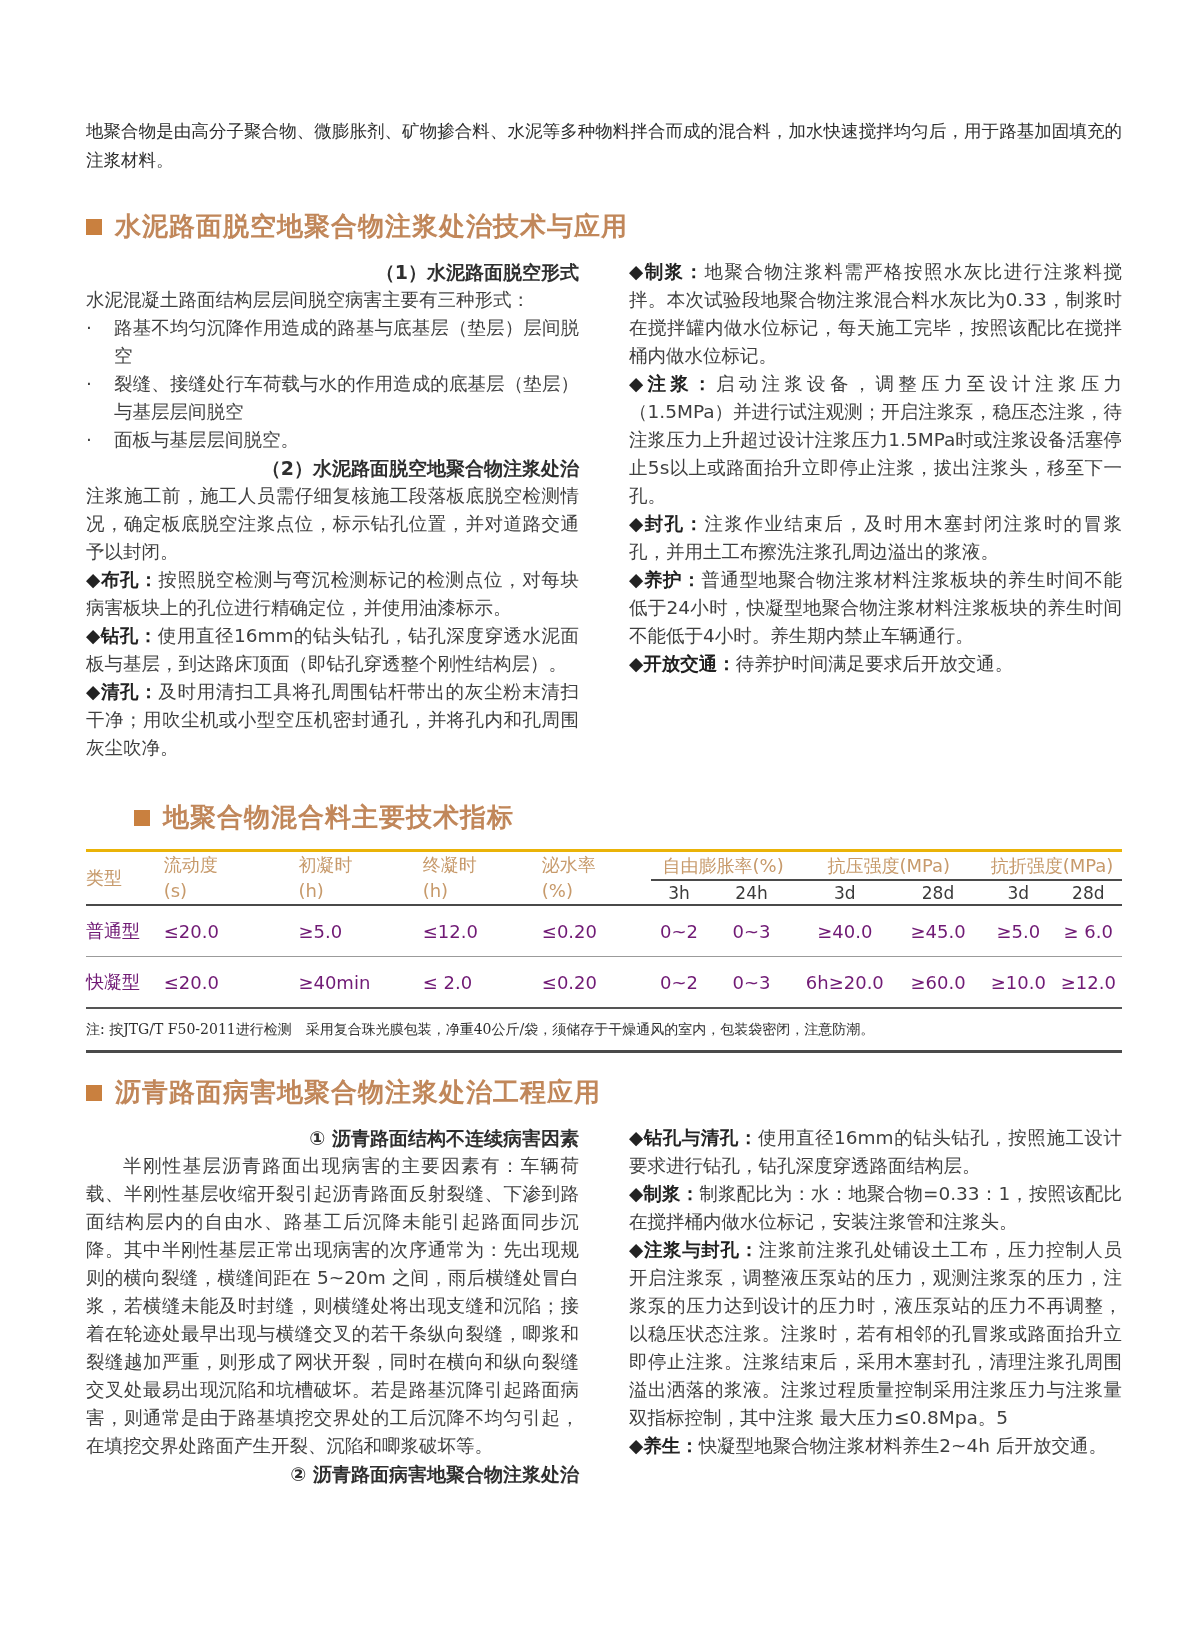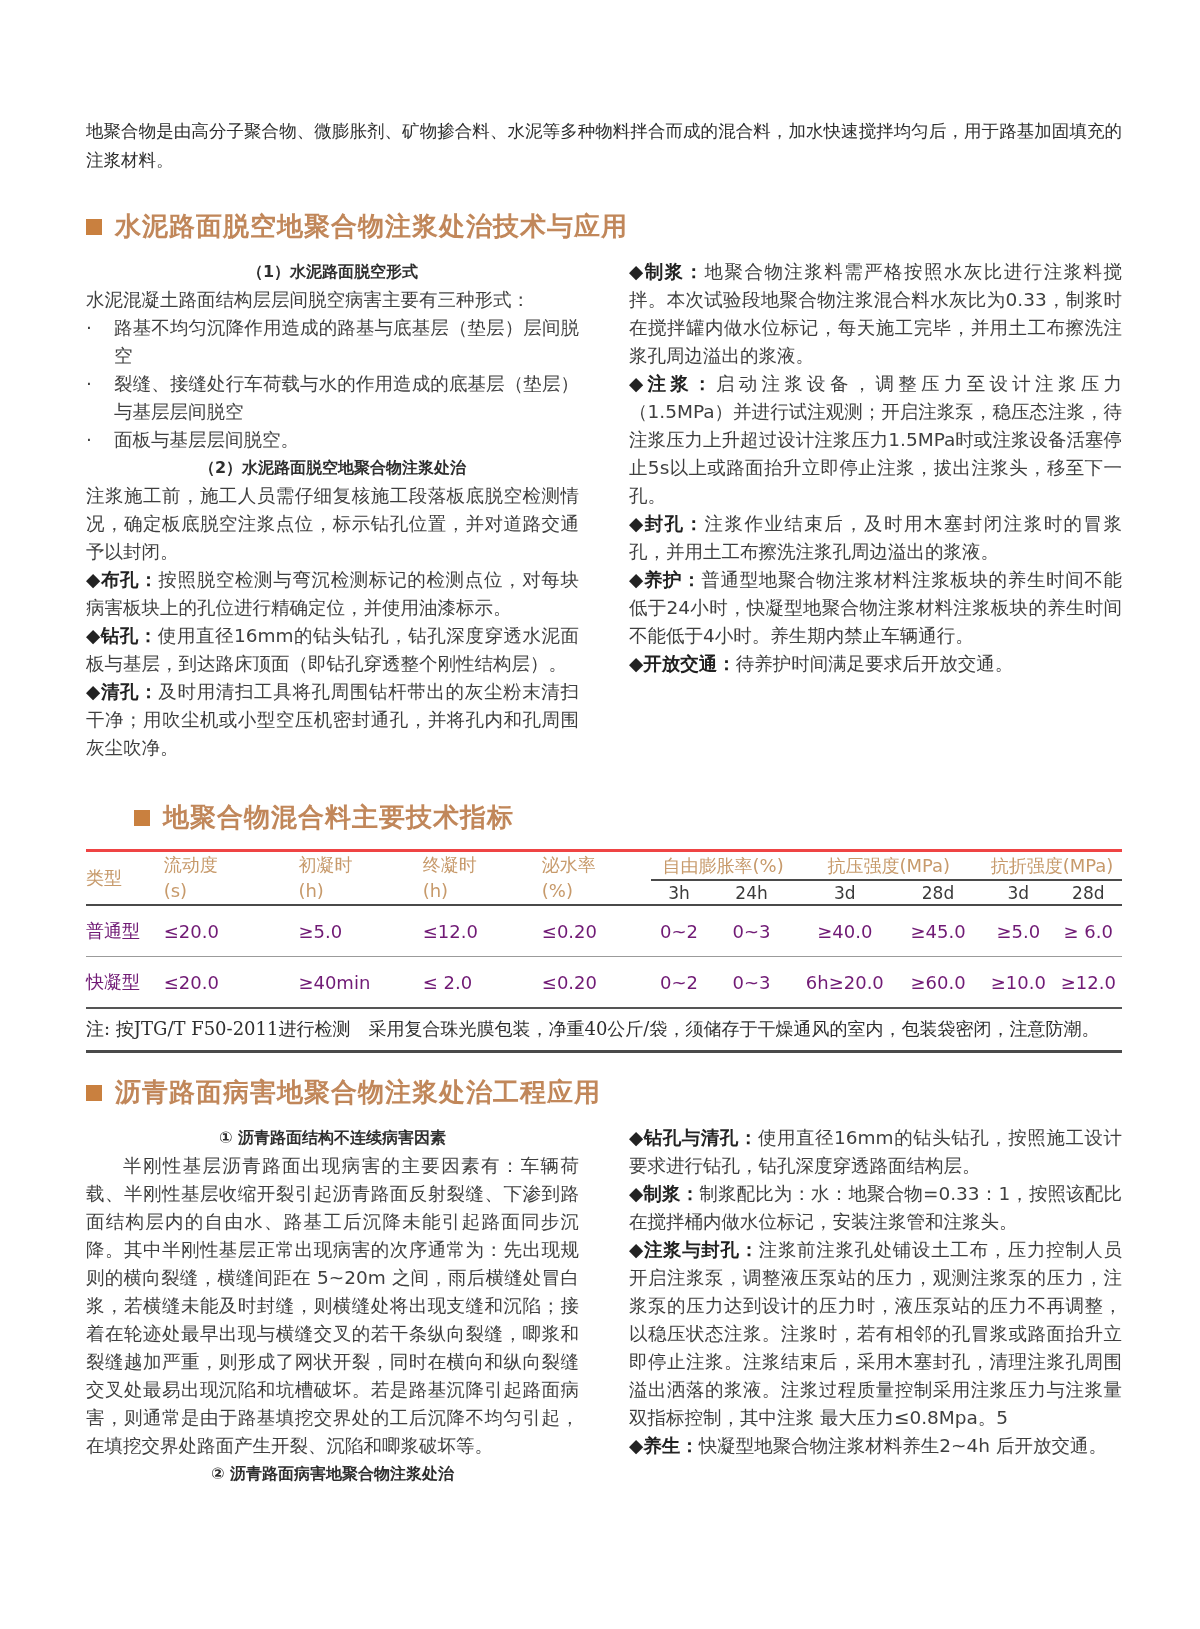--- a/index.html
+++ b/index.html
@@ -26,46 +26,46 @@
   }
   .st-1 { margin-top:34px; }
   .st-2 { margin-top:38px;padding-left:48px; }
   .st-3 { margin-top:22px; }
   .sq { width:16px; height:16px; background:#c9803f; flex:0 0 auto; }
 
   
   .cols { display:flex; gap:50px; margin-top:14px; }
   .col { flex:1 1 0; font-size:18.5px; line-height:28px; text-align:justify; color:#3f3f3f; }
   .col p { margin:0; }
-  .h3 { font-weight:bold; font-size:16px; color:#2f2f2f; text-align:center; }
+  .h3 { font-weight:bold; font-size:19px; color:#2f2f2f; text-align:right; }
   .bullet-p { padding-left:28px; text-indent:-28px; }
   .bullet-p .marker { display:inline-block; width:28px; text-indent:0; }
   .lead-p .lead { color:#222; }
   .indent { text-indent:2em; }
 
   
   .tbl-wrap { margin-top:14px; }
-  table.spec-table { width:100%; border-collapse:collapse; border-top:3px solid #ef4444; }
+  table.spec-table { width:100%; border-collapse:collapse; border-top:3px solid #eab308; }
   table.spec-table th, table.spec-table td { font-weight:normal; padding:0; }
   .c-head { text-align:left; color:#c79a6b; font-size:18px; vertical-align:middle;
             border-bottom:2px solid #4a4a4a; padding:10px 0 8px 0; }
   .c-head .hl, .c-head .hu { display:block; line-height:26px; }
   .g-head { color:#c79a6b; font-size:18px; text-align:center;
             padding:14px 0 8px 0; border-bottom:2px solid #4a4a4a; }
   .s-head { color:#3a3a3a; font-size:17px; text-align:center;
             padding:8px 0 10px 0; border-bottom:2px solid #4a4a4a;margin-top:36px; }
   td.row-type { color:#c79a6b; font-size:18px; text-align:left; }
   table.spec-table tbody td { font-size:18px; color:#701a75; height:50px; }
   table.spec-table tbody tr.r1 td { border-bottom:1px solid #9b9b9b; }
   table.spec-table tbody tr.r2 td { border-bottom:2px solid #555555; }
   td.v { text-align:left; }
   td.vc { text-align:center; }
   .table-note {
     font-family:"DejaVu Serif","Liberation Serif",serif;
-    font-size:18px; color:#2e2e2e; line-height:22px;
+    font-size:14px; color:#2e2e2e; line-height:22px;
     padding:9px 0 10px 0; border-bottom:3px solid #4a4a4a;
     white-space:nowrap;
   }
 </style>
 </head>
 <body>
 
 <div class="page">
 
   <p class="intro">地聚合物是由高分子聚合物、微膨胀剂、矿物掺合料、水泥等多种物料拌合而成的混合料，加水快速搅拌均匀后，用于路基加固填充的注浆材料。</p>
@@ -82,21 +82,21 @@
       <p class="bullet-p"><span class="marker">·</span><span>路基不均匀沉降作用造成的路基与底基层（垫层）层间脱空</span></p>
       <p class="bullet-p"><span class="marker">·</span><span>裂缝、接缝处行车荷载与水的作用造成的底基层（垫层）与基层层间脱空</span></p>
       <p class="bullet-p"><span class="marker">·</span><span>面板与基层层间脱空。</span></p>
       <p class="h3">（2）水泥路面脱空地聚合物注浆处治</p>
       <p><span>注浆施工前，施工人员需仔细复核施工段落板底脱空检测情况，确定板底脱空注浆点位，标示钻孔位置，并对道路交通予以封闭。</span></p>
       <p class="lead-p"><b class="lead">◆布孔：</b><span>按照脱空检测与弯沉检测标记的检测点位，对每块病害板块上的孔位进行精确定位，并使用油漆标示。</span></p>
       <p class="lead-p"><b class="lead">◆钻孔：</b><span>使用直径16mm的钻头钻孔，钻孔深度穿透水泥面板与基层，到达路床顶面（即钻孔穿透整个刚性结构层）。</span></p>
       <p class="lead-p"><b class="lead">◆清孔：</b><span>及时用清扫工具将孔周围钻杆带出的灰尘粉末清扫干净；用吹尘机或小型空压机密封通孔，并将孔内和孔周围灰尘吹净。</span></p>
     </div>
     <div class="col">
-      <p class="lead-p"><b class="lead">◆制浆：</b><span>地聚合物注浆料需严格按照水灰比进行注浆料搅拌。本次试验段地聚合物注浆混合料水灰比为0.33，制浆时在搅拌罐内做水位标记，每天施工完毕，并用土工布擦洗注浆孔周边溢出的浆液。</span></p>
+      <p class="lead-p"><b class="lead">◆制浆：</b><span>地聚合物注浆料需严格按照水灰比进行注浆料搅拌。本次试验段地聚合物注浆混合料水灰比为0.33，制浆时在搅拌罐内做水位标记，每天施工完毕，按照该配比在搅拌桶内做水位标记。</span></p>
       <p class="lead-p"><b class="lead">◆注浆：</b><span>启动注浆设备，调整压力至设计注浆压力（1.5MPa）并进行试注观测；开启注浆泵，稳压态注浆，待注浆压力上升超过设计注浆压力1.5MPa时或注浆设备活塞停止5s以上或路面抬升立即停止注浆，拔出注浆头，移至下一孔。</span></p>
       <p class="lead-p"><b class="lead">◆封孔：</b><span>注浆作业结束后，及时用木塞封闭注浆时的冒浆孔，并用土工布擦洗注浆孔周边溢出的浆液。</span></p>
       <p class="lead-p"><b class="lead">◆养护：</b><span>普通型地聚合物注浆材料注浆板块的养生时间不能低于24小时，快凝型地聚合物注浆材料注浆板块的养生时间不能低于4小时。养生期内禁止车辆通行。</span></p>
       <p class="lead-p"><b class="lead">◆开放交通：</b><span>待养护时间满足要求后开放交通。</span></p>
     </div>
   </div>
 
   <div class="section-title st-2">
     <span class="sq"></span>
     <span>地聚合物混合料主要技术指标</span>

